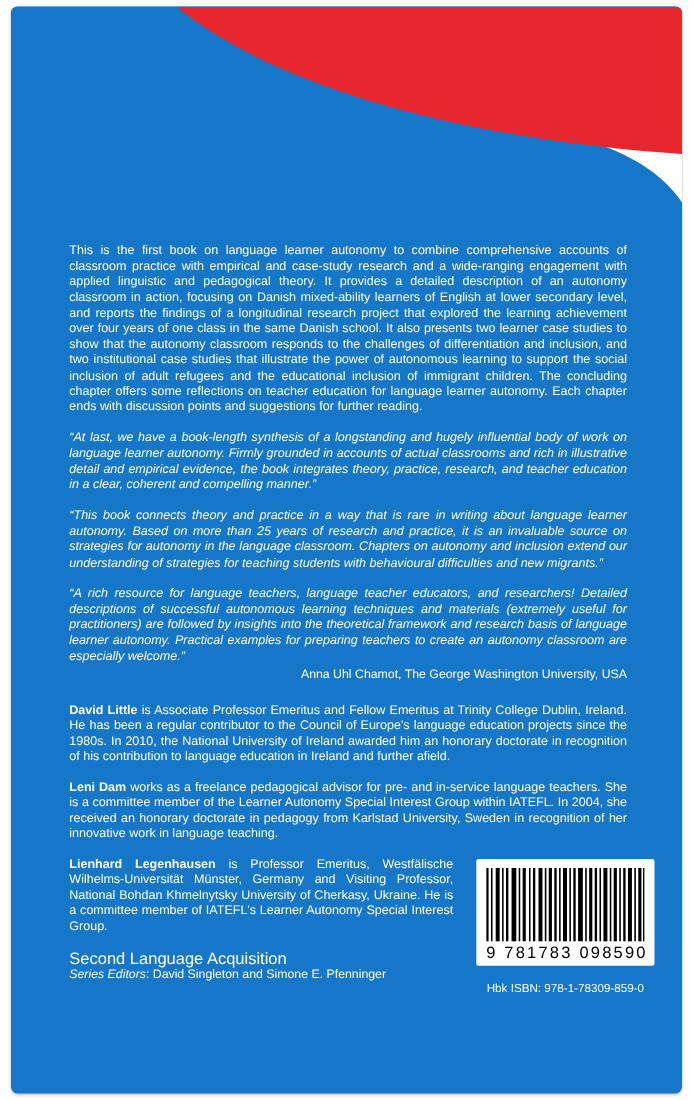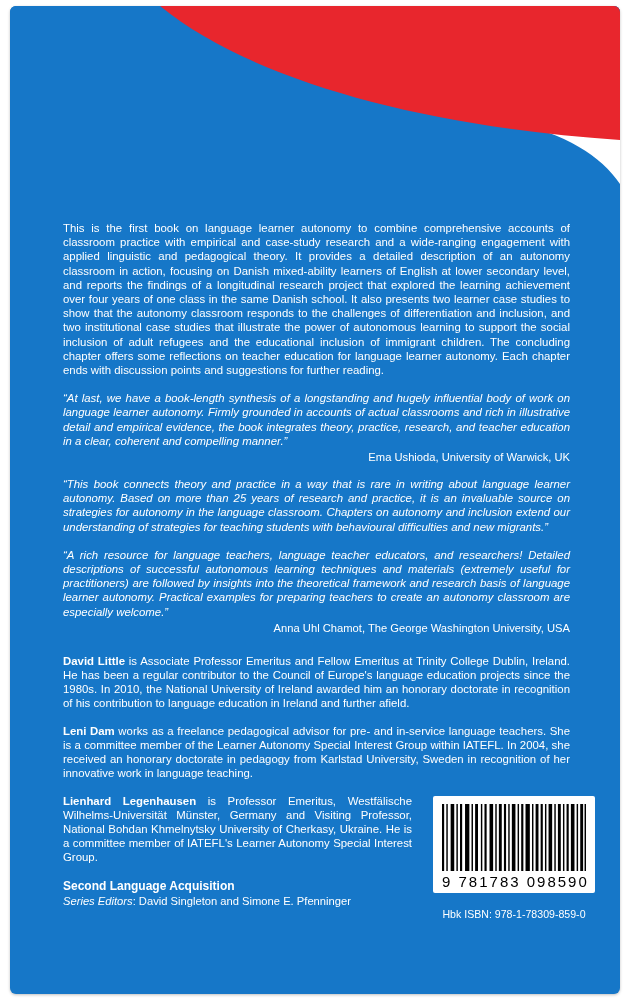--- a/index.html
+++ b/index.html
@@ -61,22 +61,22 @@
     display:flex;
     margin-top:2px;
   }
   .bottom-left {
     flex:1;
     display:flex; flex-direction:column;
   }
   .bio-narrow { margin-bottom:0; }
   .series { margin-top:14px; }
   .series-title {
-    font-weight:bold;
-    font-size:12px; line-height:15px;
+    font-weight:normal;
+    font-size:15px; line-height:15px;
   }
   .series-editors {
     font-size:11.2px; line-height:15px;
   }
   .series-editors .lbl { font-style:italic; }
   .bottom-right {
     width:172px;
     margin-left:16px;
     margin-right:-30px;
     display:flex; flex-direction:column; align-items:center;
@@ -119,21 +119,20 @@
         <path d="M 150,0 C 243,76 418,121 610,134 L 610,0 Z" fill="#e8262d"></path>
       </svg>
     </div>
 
     <div class="content">
 
       <p class="blurb">This is the first book on language learner autonomy to combine comprehensive accounts of classroom practice with empirical and case-study research and a wide-ranging engagement with applied linguistic and pedagogical theory. It provides a detailed description of an autonomy classroom in action, focusing on Danish mixed-ability learners of English at lower secondary level, and reports the findings of a longitudinal research project that explored the learning achievement over four years of one class in the same Danish school. It also presents two learner case studies to show that the autonomy classroom responds to the challenges of differentiation and inclusion, and two institutional case studies that illustrate the power of autonomous learning to support the social inclusion of adult refugees and the educational inclusion of immigrant children. The concluding chapter offers some reflections on teacher education for language learner autonomy. Each chapter ends with discussion points and suggestions for further reading.</p>
 
       <div class="quote">
         <p class="quote-text">“At last, we have a book-length synthesis of a longstanding and hugely influential body of work on language learner autonomy. Firmly grounded in accounts of actual classrooms and rich in illustrative detail and empirical evidence, the book integrates theory, practice, research, and teacher education in a clear, coherent and compelling manner.”</p>
-        <p class="attribution">Ema Ushioda, University of Warwick, UK</p>
       </div>
 
       <div class="quote">
         <p class="quote-text">“This book connects theory and practice in a way that is rare in writing about language learner autonomy. Based on more than 25 years of research and practice, it is an invaluable source on strategies for autonomy in the language classroom. Chapters on autonomy and inclusion extend our understanding of strategies for teaching students with behavioural difficulties and new migrants.”</p>
       </div>
 
       <div class="quote">
         <p class="quote-text">“A rich resource for language teachers, language teacher educators, and researchers! Detailed descriptions of successful autonomous learning techniques and materials (extremely useful for practitioners) are followed by insights into the theoretical framework and research basis of language learner autonomy. Practical examples for preparing teachers to create an autonomy classroom are especially welcome.”</p>
         <p class="attribution">Anna Uhl Chamot, The George Washington University, USA</p>
       </div>

